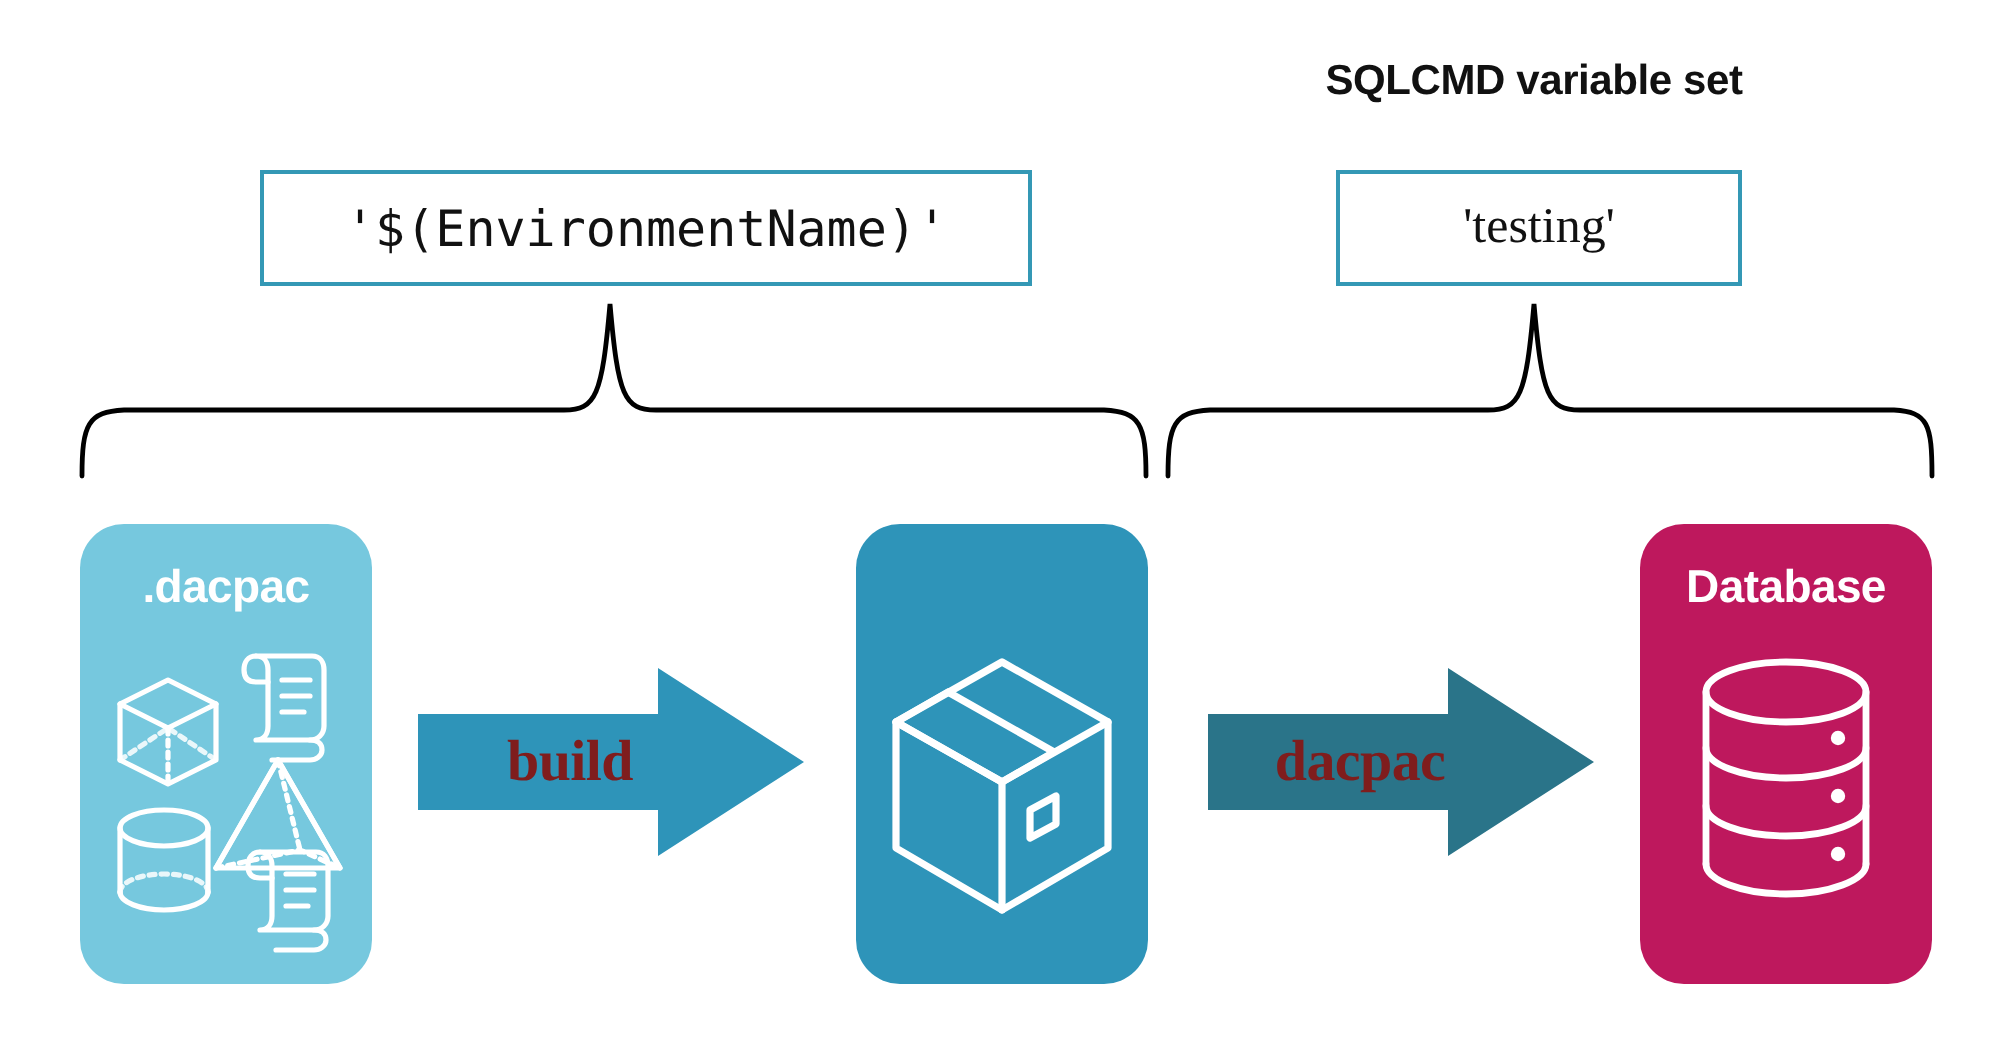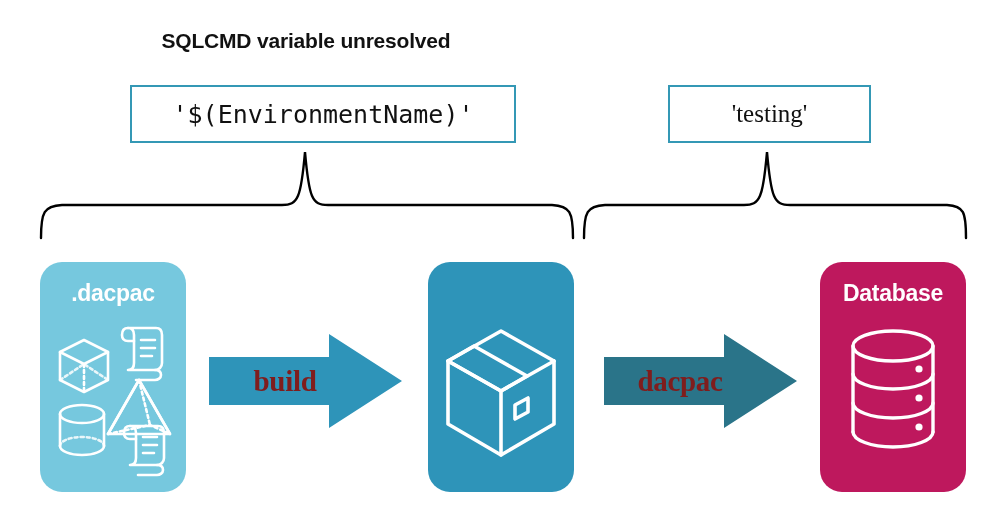--- a/index.html
+++ b/index.html
@@ -116,22 +116,22 @@
     color: #7f1d1d;
     letter-spacing: -0.3px;
     pointer-events: none;
   }
 </style>
 </head>
 <body>
 
 <div id="canvas">
 
-  <div class="heading" id="heading-left">SQLCMD variable unresolved</div>
-
+
+  <div class="heading" id="heading-right">SQLCMD variable set</div>
 
   <div class="codebox" id="codebox-left">'$(EnvironmentName)'</div>
 
   <div class="codebox" id="codebox-right">'testing'</div>
 
   <svg class="brace-svg" viewBox="0 0 1000 95">
 
     <path fill="none" stroke="#000000" stroke-width="2.4" stroke-linecap="round" d="M 41,88
              C 41,62 44,56 62,55
              L 282,55

